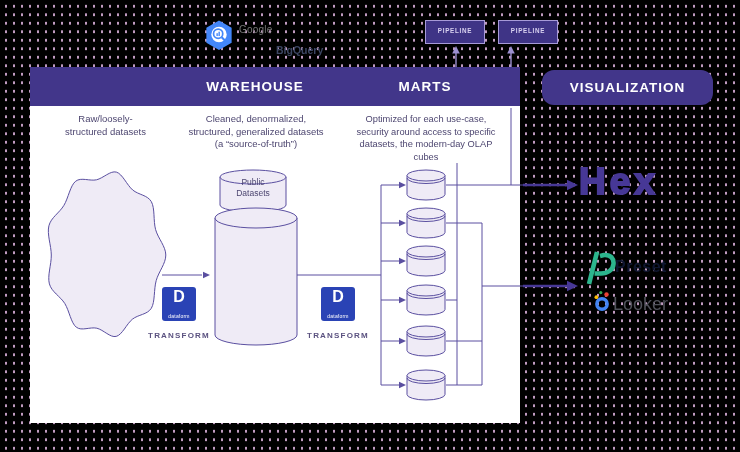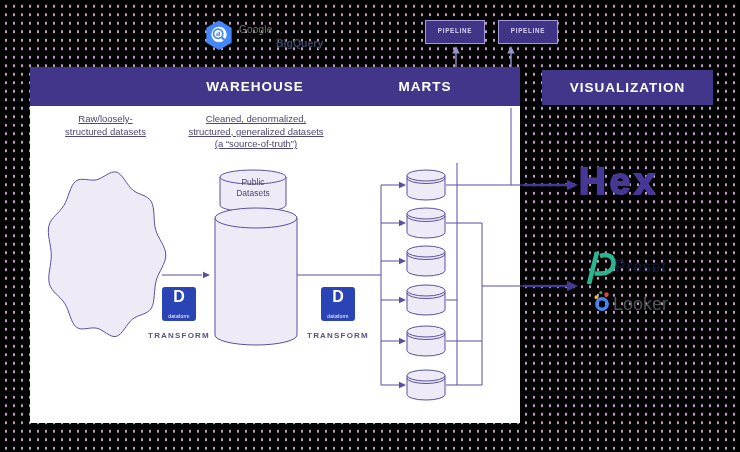--- a/index.html
+++ b/index.html
@@ -7,31 +7,31 @@
     position:relative;width:740px;height:452px;overflow:hidden;background:#000;
     background-image:radial-gradient(circle,#c09bc0 1.3px,rgba(0,0,0,0) 1.45px);
     background-size:8px 8.5px;background-position:2px 2px;
     font-family:"Liberation Sans",sans-serif;
   }
   .card{position:absolute;left:30px;top:67px;width:490px;height:356px;background:#ffffff;}
   .header-bar{position:absolute;left:30px;top:67px;width:490px;height:39px;background:#42368a;}
   .hdr-label{position:absolute;top:0;height:39px;line-height:39px;text-align:center;
     color:#ffffff;font-size:13.5px;font-weight:bold;letter-spacing:1px;}
   .viz-bar{position:absolute;left:542px;top:70px;width:171px;height:35px;background:#42368a;
-    color:#fff;font-size:13.5px;font-weight:bold;letter-spacing:1px;text-align:center;line-height:35px;}
-  .desc{position:absolute;color:#4d4670;font-size:9.5px;line-height:12.5px;text-align:center;white-space:pre;text-decoration:underline;}
+    color:#fff;font-size:13.5px;font-weight:bold;letter-spacing:1px;text-align:center;line-height:35px;border-radius:12px;}
+  .desc{position:absolute;color:#4d4670;font-size:9.5px;line-height:12.5px;text-align:center;white-space:pre;}
   .public-ds{position:absolute;left:220px;top:177px;width:66px;color:#4d4670;font-size:8.5px;
     line-height:11px;text-align:center;white-space:pre;}
   .pipeline-box{position:absolute;top:20px;width:60px;height:24px;box-sizing:border-box;
     background:#3f3486;border:1.5px solid #a79ad8;color:#d9d2f0;font-size:6.3px;font-weight:bold;
     letter-spacing:.7px;text-align:center;line-height:20px;}
   .bq-logo{position:absolute;left:205px;top:20px;width:110px;height:34px;}
   .bq-text{position:absolute;left:34px;top:4px;white-space:nowrap;}
   .bq-google{font-size:10px;color:#757575;letter-spacing:.2px;}
-  .bq-product{font-size:10.5px;color:#3c4663;font-weight:600;margin-top:2px;padding-left:37px;}
+  .bq-product{font-size:10.5px;color:#3c4663;font-weight:600;margin-top:9px;padding-left:37px;}
   .dataform{position:absolute;width:34px;height:34px;background:#2a43b5;border-radius:3px;}
   .dataform .glyph{position:absolute;top:1px;left:0;width:100%;text-align:center;
     color:#fff;font-size:16px;font-weight:bold;}
   .dataform .word{position:absolute;bottom:2px;left:0;width:100%;text-align:center;
     color:#fff;font-size:5px;letter-spacing:.2px;}
   .transform{position:absolute;width:78px;color:#5b5280;font-size:8px;font-weight:600;
     letter-spacing:1.2px;text-align:center;}
   .hex-logo{position:absolute;left:579px;top:161px;color:#473896;font-size:37px;font-weight:900;
     letter-spacing:4px;-webkit-text-stroke:2px #473896;}
   .preset-word{position:absolute;left:615px;top:258px;color:#0f1630;font-size:16px;font-weight:bold;letter-spacing:.5px;text-align:center;}
@@ -69,20 +69,24 @@
     <div class="hdr-label" style="left:150px;width:150px">WAREHOUSE</div>
   </div>
 
   <div class="viz-bar">VISUALIZATION</div>
 
   <div class="desc" style="left:38px;top:113px;width:135px">Raw/loosely-
 structured datasets</div>
   <div class="desc" style="left:172px;top:113px;width:168px">Cleaned, denormalized,
 structured, generalized datasets
 (a “source-of-truth”)</div>
+  <div class="desc" style="left:345px;top:113px;width:162px;font-size:9.3px">Optimized for each use-case,
+security around access to specific
+datasets, the modern-day OLAP
+cubes</div>
 
   <svg class="overlay" viewBox="0 0 740 452">
     <g id="g-lake">
         <path d="M165.8,255.0 C165.9,263.5 158.6,271.7 156.2,280.6 C153.7,289.5 155.2,301.9 151.3,308.3 C147.3,314.7 138.2,314.5 132.4,319.2 C126.6,323.9 122.2,334.9 116.2,336.4 C110.3,337.9 103.5,329.8 96.8,328.2 C90.1,326.7 81.6,331.3 76.3,327.2 C71.0,323.1 69.3,310.8 64.8,303.5 C60.3,296.3 51.6,292.0 49.4,283.9 C47.2,275.8 51.4,264.7 51.3,255.0 C51.2,245.3 46.8,234.1 48.9,225.8 C51.0,217.5 59.4,212.9 63.9,205.4 C68.4,198.0 70.2,185.5 75.7,181.2 C81.1,177.0 89.8,181.3 96.5,179.8 C103.3,178.2 110.4,170.4 116.4,172.1 C122.4,173.8 126.9,185.1 132.7,190.0 C138.6,194.9 147.5,195.0 151.3,201.6 C155.1,208.3 153.2,220.7 155.6,229.6 C158.1,238.5 165.8,246.5 165.8,255.0 Z" fill="#efebf6" stroke="#5a4fa0" stroke-width="1"></path>
       </g>
     <g id="g-warehouse">
         <path d="M220,177 L220,205 A33,7 0 0 0 286,205 L286,177" fill="#efebf6" stroke="#5a4fa0" stroke-width="1"></path>
         <ellipse cx="253" cy="177" rx="33" ry="7" fill="#efebf6" stroke="#5a4fa0" stroke-width="1"></ellipse>
         <path d="M215,218 L215,335 A41,10 0 0 0 297,335 L297,218" fill="#efebf6" stroke="#5a4fa0" stroke-width="1"></path>
         <ellipse cx="256" cy="218" rx="41" ry="10" fill="#efebf6" stroke="#5a4fa0" stroke-width="1"></ellipse>

